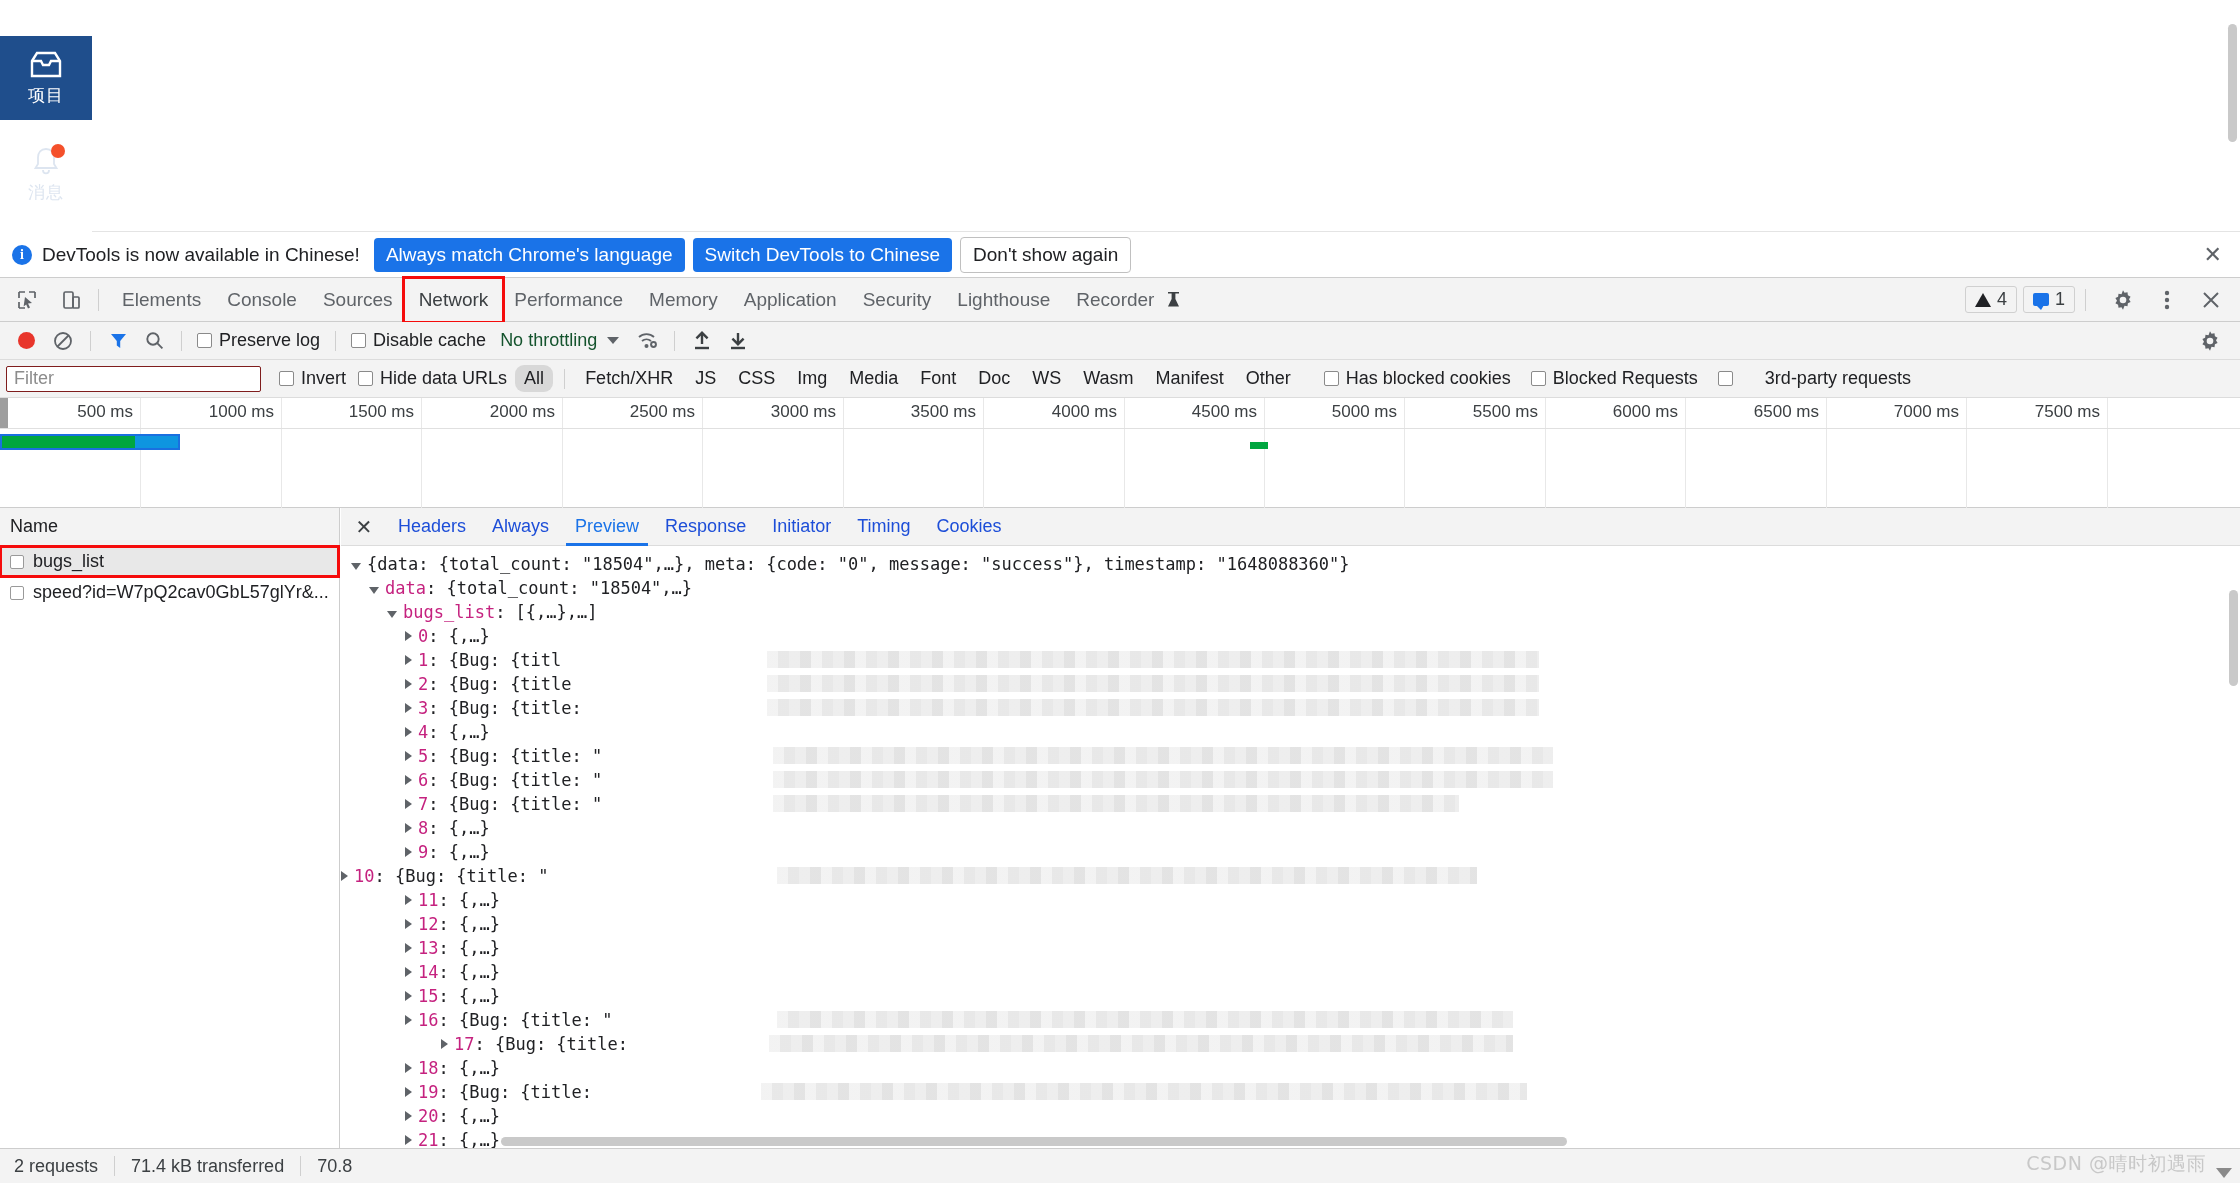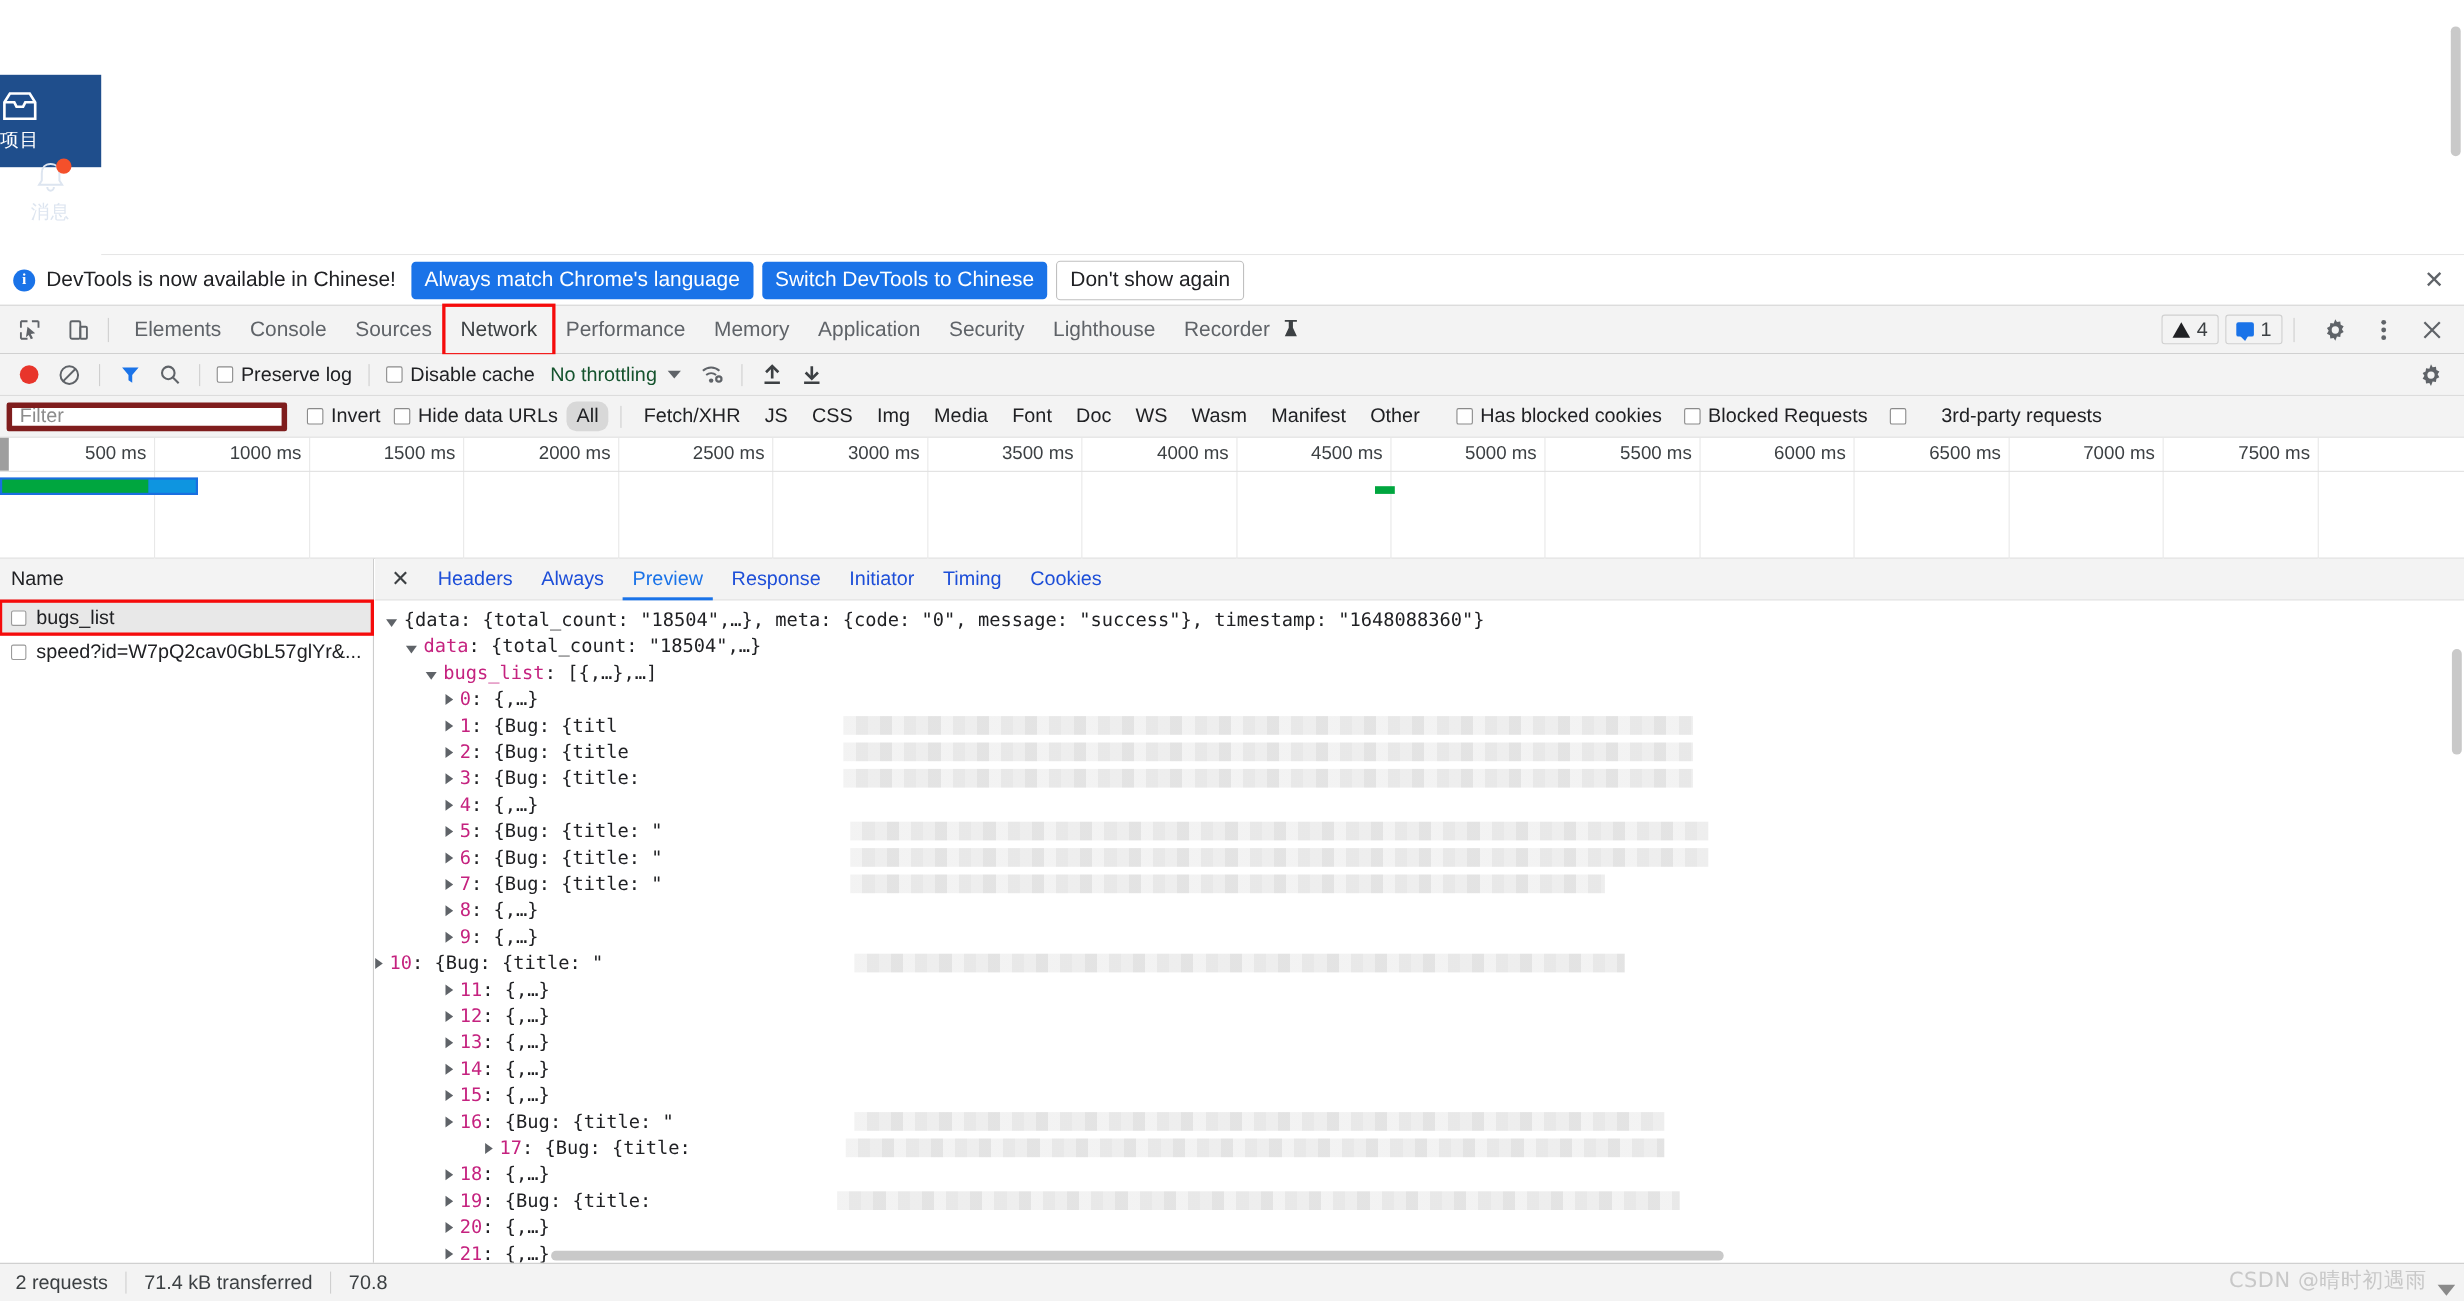--- a/index.html
+++ b/index.html
@@ -21,23 +21,22 @@
   }
   .app-sidebar {
     position: absolute; left: 0; top: 4px; width: 92px; height: 228px;
     background: #ffffff;
   }
   .nav-tile {
     position: absolute; left: 0; top: 32px;
     width: 92px; height: 84px;
     background: #1f4e8c;
     display: flex; flex-direction: column;
-    justify-content: center;
+    align-items: center; justify-content: center;
     gap: 4px;
-    margin-top: 32px;
   }
   .nav-tile .tile-label {
     color: #ffffff; font-size: 17px; letter-spacing: 1px;
     font-family: "DejaVu Sans", sans-serif;
   }
   .nav-item2 {
     position: absolute; left: 0; top: 130px;
     width: 92px; height: 80px;
     display: flex; flex-direction: column;
     align-items: center; justify-content: center;
@@ -174,21 +173,21 @@
   .nettoolbar-right { margin-left:auto; padding-right:12px; display:flex; align-items:center; }
 
   
   .filterbar {
     position: absolute; left:0; top:360px; width:2240px; height:38px;
     background:#f3f3f3; border-bottom:1px solid #dcdcdc;
     display:flex; align-items:center;
   }
   .filter-input {
     width: 255px; height: 26px; margin-left:6px;
-    border: 5px solid #7f1d1d; background:#fff; border-radius:2px;
+    border: 1px solid #7f1d1d; background:#fff; border-radius:2px;
     font-size:18px; color:#202124; padding: 0 7px;
     font-family:"Liberation Sans", sans-serif;
   }
   .filter-input::placeholder { color:#8c8c8c; }
   .ftype {
     font-size:18px; color:#202124; padding: 3px 9px; margin: 0 2px;
     border-radius: 9px; cursor:pointer; white-space:nowrap;
   }
   .ftype.sel { background:#d8d8d8; }
 

